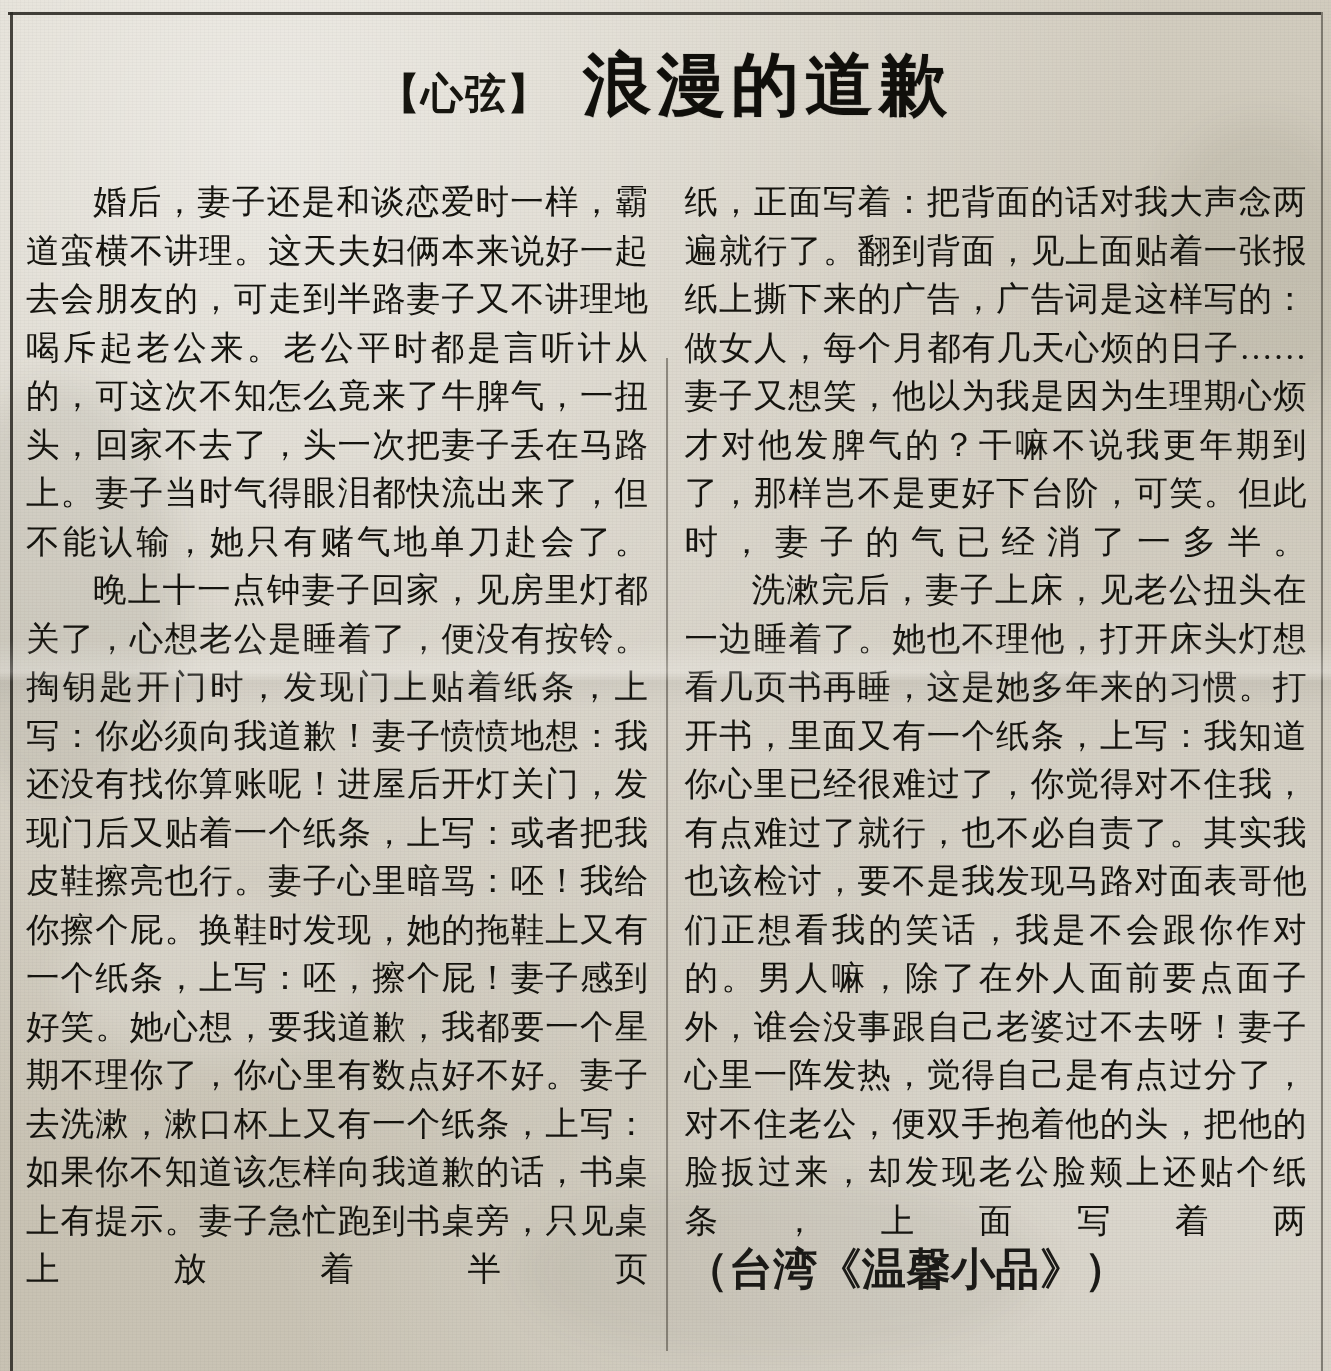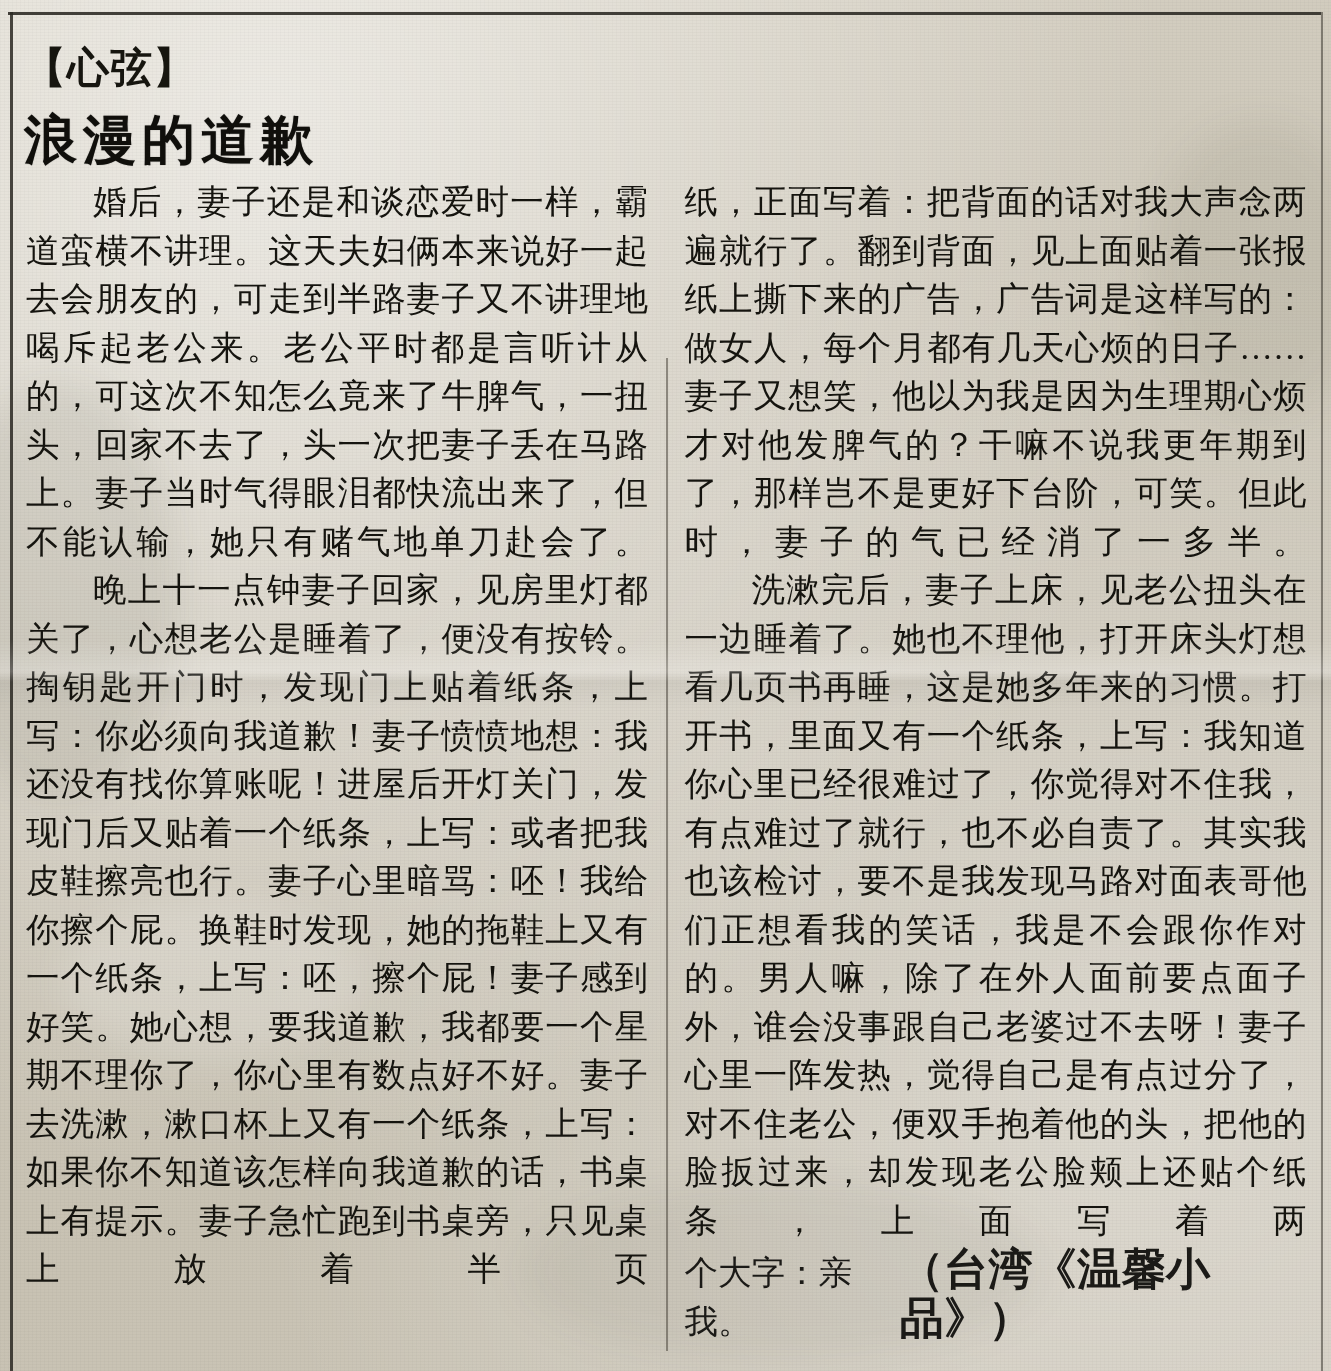--- a/index.html
+++ b/index.html
@@ -72,32 +72,31 @@
   
   .headline {
     position: absolute;
     left: 0;
     right: 0;
     top: 40px;
     display: flex;
     align-items: baseline;
     justify-content: center;
     gap: 9px;
-    flex-direction: column;
   }
   .kicker {
     font-family: "DejaVu Serif", serif;
     font-size: 42px;
     font-weight: 700;
     letter-spacing: 1px;
     color: #16150f;
   }
   .title {
     font-family: "DejaVu Serif", serif;
-    font-size: 53px;
+    font-size: 68px;
     font-weight: 700;
     letter-spacing: 6px;
     color: #100f0b;
     text-shadow: 0 0 1px rgba(0,0,0,0.5);
     margin-left: 24px;
   }
 
   
   .columns {
     position: absolute;
@@ -184,21 +183,20 @@
 
   <div class="columns">
     <div class="col">
       <p class="para">婚后，妻子还是和谈恋爱时一样，霸道蛮横不讲理。这天夫妇俩本来说好一起去会朋友的，可走到半路妻子又不讲理地喝斥起老公来。老公平时都是言听计从的，可这次不知怎么竟来了牛脾气，一扭头，回家不去了，头一次把妻子丢在马路上。妻子当时气得眼泪都快流出来了，但不能认输，她只有赌气地单刀赴会了。</p>
       <p class="para">晚上十一点钟妻子回家，见房里灯都关了，心想老公是睡着了，便没有按铃。掏钥匙开门时，发现门上贴着纸条，上写：你必须向我道歉！妻子愤愤地想：我还没有找你算账呢！进屋后开灯关门，发现门后又贴着一个纸条，上写：或者把我皮鞋擦亮也行。妻子心里暗骂：呸！我给你擦个屁。换鞋时发现，她的拖鞋上又有一个纸条，上写：呸，擦个屁！妻子感到好笑。她心想，要我道歉，我都要一个星期不理你了，你心里有数点好不好。妻子去洗漱，漱口杯上又有一个纸条，上写：如果你不知道该怎样向我道歉的话，书桌上有提示。妻子急忙跑到书桌旁，只见桌上放着半页</p>
     </div>
     <div class="col">
       <p class="para cont">纸，正面写着：把背面的话对我大声念两遍就行了。翻到背面，见上面贴着一张报纸上撕下来的广告，广告词是这样写的：做女人，每个月都有几天心烦的日子……妻子又想笑，他以为我是因为生理期心烦才对他发脾气的？干嘛不说我更年期到了，那样岂不是更好下台阶，可笑。但此时，妻子的气已经消了一多半。</p>
       <p class="para">洗漱完后，妻子上床，见老公扭头在一边睡着了。她也不理他，打开床头灯想看几页书再睡，这是她多年来的习惯。打开书，里面又有一个纸条，上写：我知道你心里已经很难过了，你觉得对不住我，有点难过了就行，也不必自责了。其实我也该检讨，要不是我发现马路对面表哥他们正想看我的笑话，我是不会跟你作对的。男人嘛，除了在外人面前要点面子外，谁会没事跟自己老婆过不去呀！妻子心里一阵发热，觉得自己是有点过分了，对不住老公，便双手抱着他的头，把他的脸扳过来，却发现老公脸颊上还贴个纸条，上面写着两</p>
       <div class="endline">
-        <span>个大字：亲我。</span>
         <span class="source">（台湾《温馨小品》）</span>
       </div>
     </div>
     <div class="divider"></div>
   </div>
 
   <div class="fold"></div>
 </div>
 
 </body></html>

